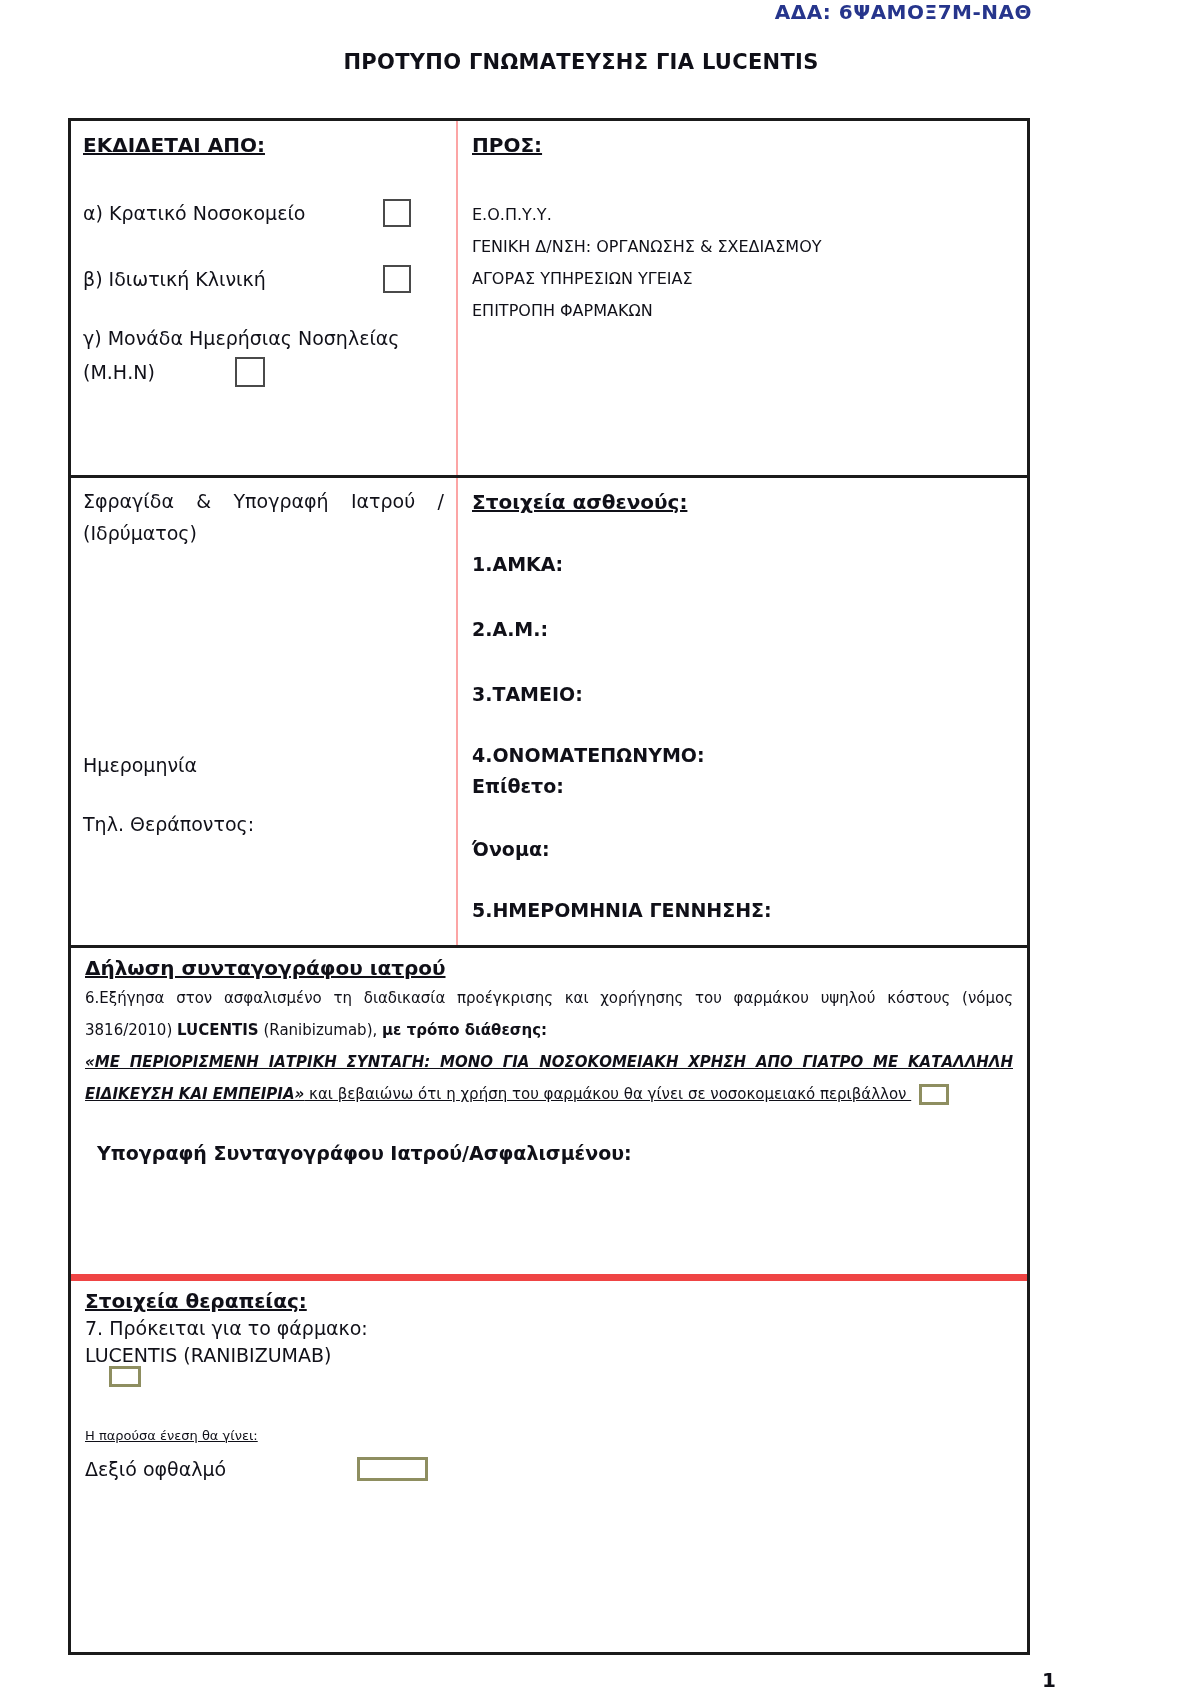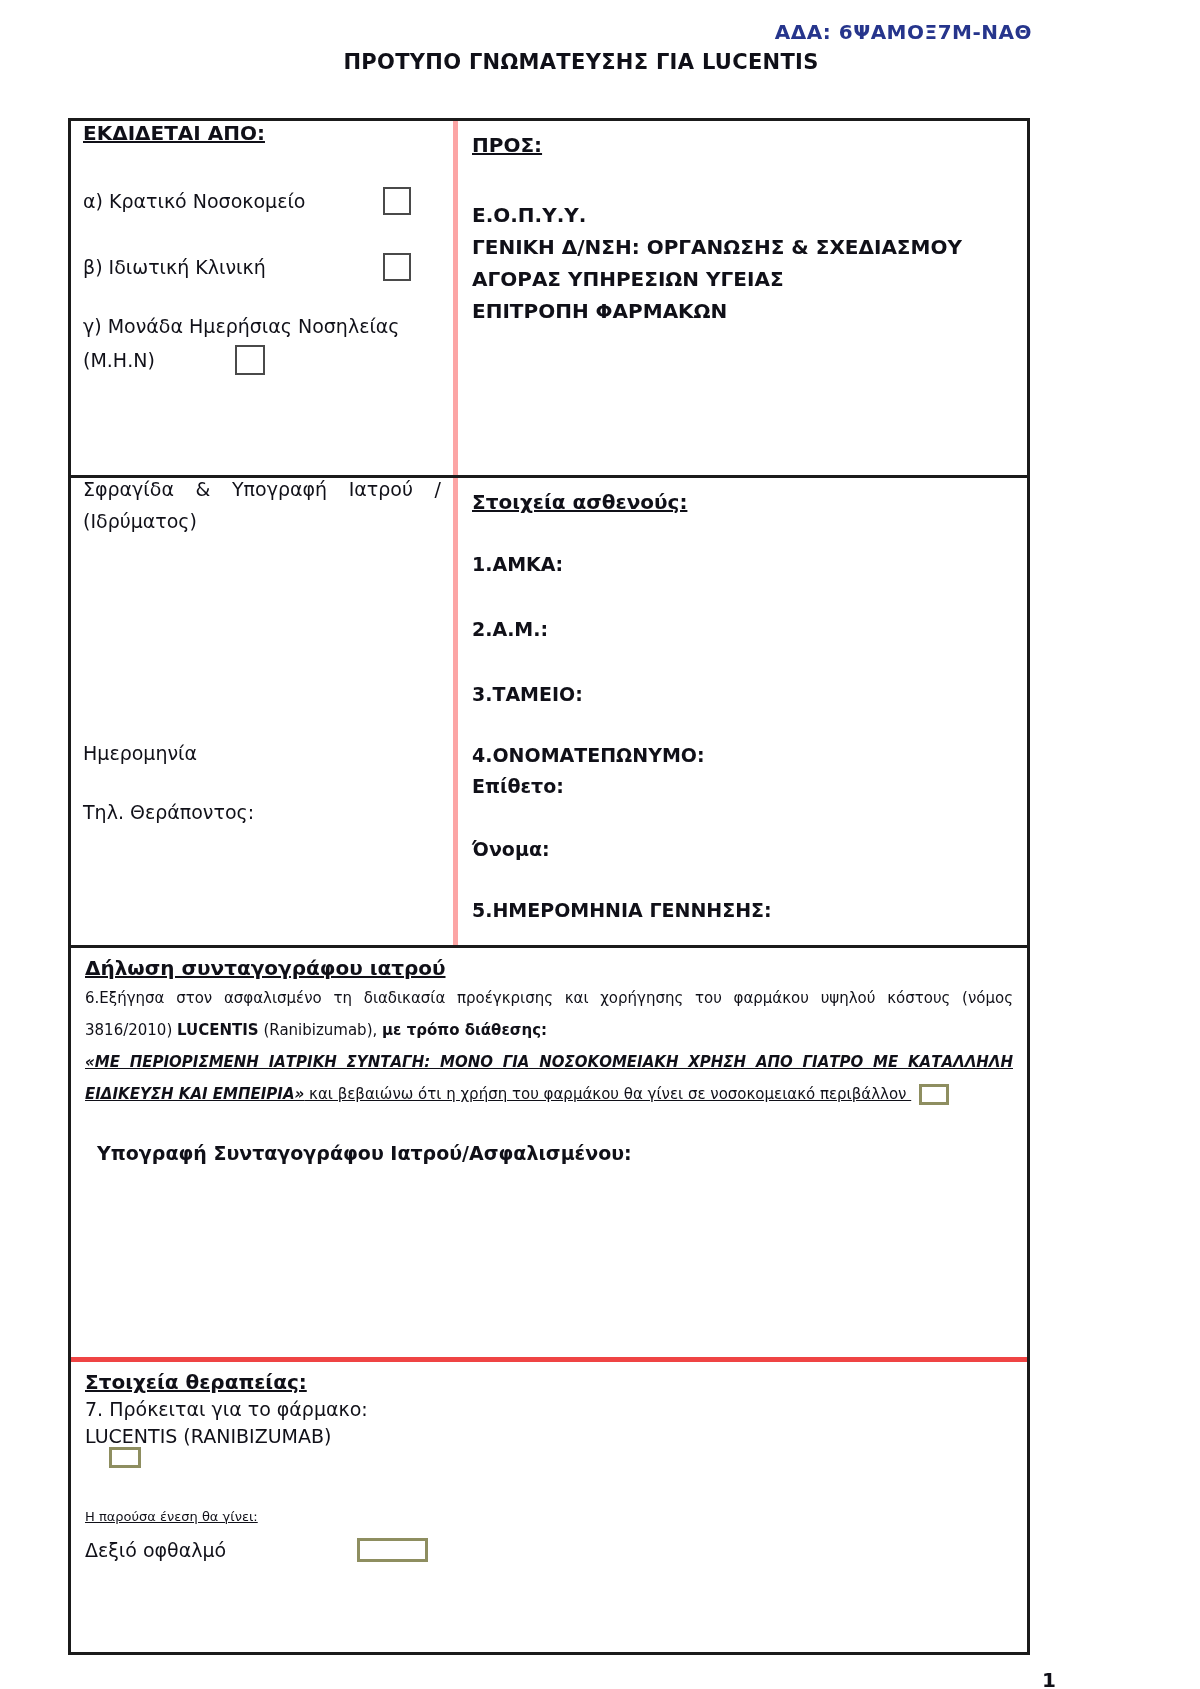--- a/index.html
+++ b/index.html
@@ -12,21 +12,21 @@
     font-family: "DejaVu Sans", sans-serif;
     color: #101018;
     overflow: hidden;
   }
   .b { font-weight: bold; }
   .i { font-style: italic; }
   .u { text-decoration: underline; }
 
   .ada {
     position: absolute;
-    top: 20px;
+    top: 0;
     right: 168px;
     font-size: 20px;
     font-weight: bold;
     color: #26358c;
     letter-spacing: 0.5px;
   }
   .title {
     position: absolute;
     top: 50px;
     left: 100px;
@@ -42,24 +42,24 @@
     left: 68px;
     top: 118px;
     width: 962px;
     height: 1537px;
     border: 3px solid #1b1b1b;
     background: #ffffff;
   }
   .row { display: flex; width: 100%; }
   .row1 { height: 357px; border-bottom: 3px solid #1b1b1b; }
   .row2 { height: 470px; border-bottom: 3px solid #1b1b1b; }
-  .row3 { height: 414px; border-bottom: 5px solid #ef4444; display: block; }
+  .row3 { height: 333px; border-bottom: 7px solid #ef4444; display: block; }
   .row4 { height: 287px; display: block; }
   .cell { height: 100%; }
-  .cell-left { width: 387px; border-right: 5px solid #fca5a5; padding: 0 12px; }
+  .cell-left { width: 387px; border-right: 2px solid #fca5a5; padding: 12px 12px; }
   .cell-right { flex: 1; padding: 12px 14px; }
   .row3, .row4 { padding: 8px 14px; }
 
   .cell-heading { font-size: 20px; font-weight: bold; text-decoration: underline; }
   .sec-heading { font-size: 20px; font-weight: bold; text-decoration: underline; }
 
   
   .opt-line { display: flex; align-items: center; font-size: 19px; }
   .opt-a { margin-top: 42px; }
   .opt-b { margin-top: 38px; }
@@ -72,21 +72,21 @@
   .cb-mhn { width: 30px; height: 30px; margin-left: 80px; }
   .cb-olive { border: 3px solid #8e8e60; vertical-align: middle; }
   .cb-decl1 { width: 30px; height: 21px; margin-left: 8px; }
   .cb-decl2 { width: 29px; height: 20px; margin-left: 8px; }
   .cb-drug  { width: 32px; height: 21px; margin-left: 24px; }
   .cb-eye1  { width: 71px; height: 24px; }
   .cb-eye2  { width: 66px; height: 24px; margin-left: 35px; }
 
   
   .to-block { margin-top: 42px; }
-  .to-block div { font-size: 20px; font-weight: bold; line-height: 32px; }
+  .to-block div { font-size: 16px; font-weight: normal; line-height: 32px; }
 
   
   .stamp-line1 { font-size: 19px; text-align: justify; text-align-last: justify; }
   .stamp-line2 { font-size: 19px; margin-top: 10px; }
   .date-label { font-size: 19px; margin-top: 210px; }
   .phone-label { font-size: 19px; margin-top: 37px; }
 
   
   .pf { font-size: 19px; font-weight: bold; line-height: 24px; }
   .pf-1 { margin-top: 38px; }

